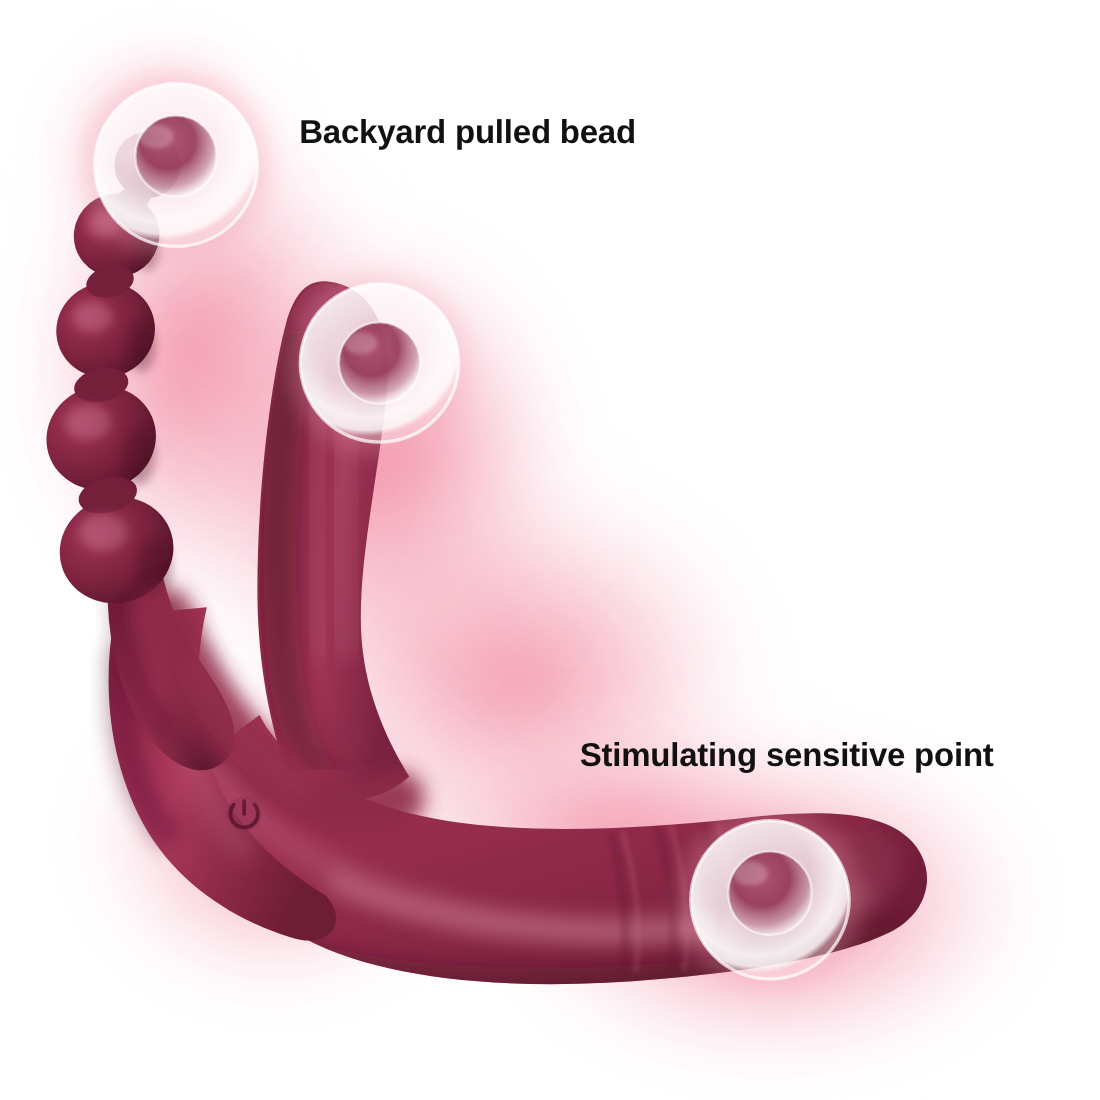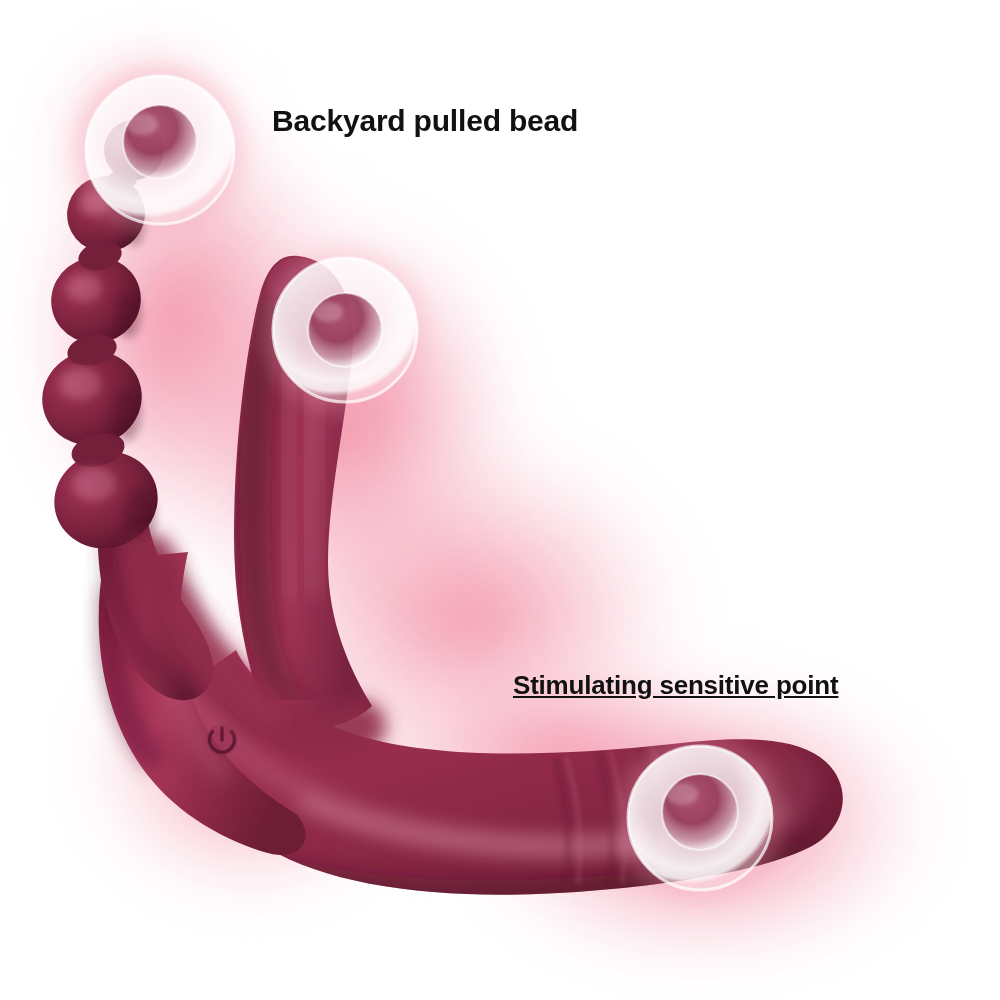--- a/index.html
+++ b/index.html
@@ -14,21 +14,21 @@
     font-family:"Liberation Sans","DejaVu Sans",sans-serif;
     font-weight:bold;
     color:#111111;
     white-space:nowrap;
     letter-spacing:-0.2px;
     line-height:1;
     user-select:none;
   }
   #label-bead{left:272px;  top:106px;  font-size:30px;}
   #label-gspot{left:500px; top:312px;  font-size:30px;}
-  #label-sens{left:513px;  top:672px;  font-size:26px;text-decoration:underline;}
+  #label-sens{left:527px;  top:672px;  font-size:30px;}
 </style>
 </head>
 <body>
 
 <div id="stage">
 
   <svg id="art" viewBox="0 0 1000 1000" xmlns="http://www.w3.org/2000/svg">
     <defs>
 
       <radialGradient id="glowA" cx="50%" cy="50%" r="50%">

